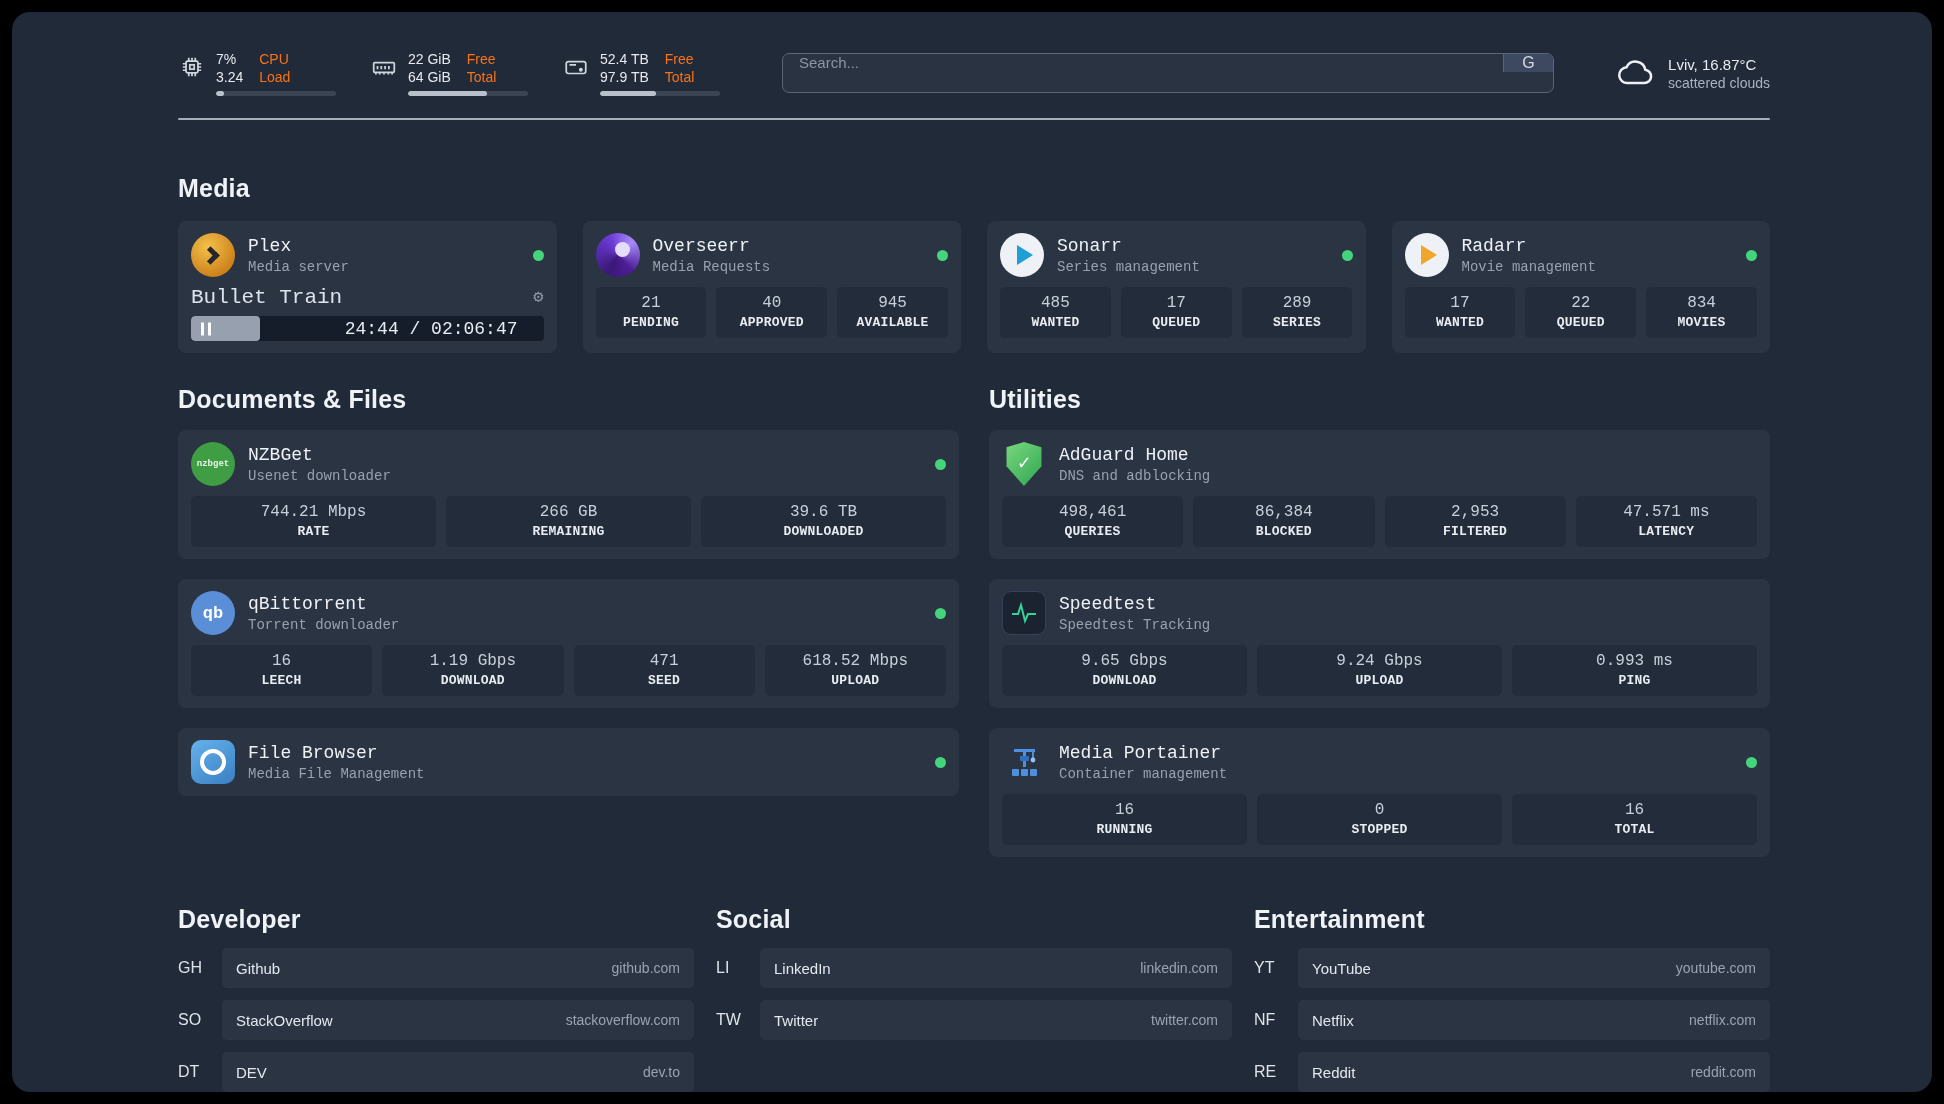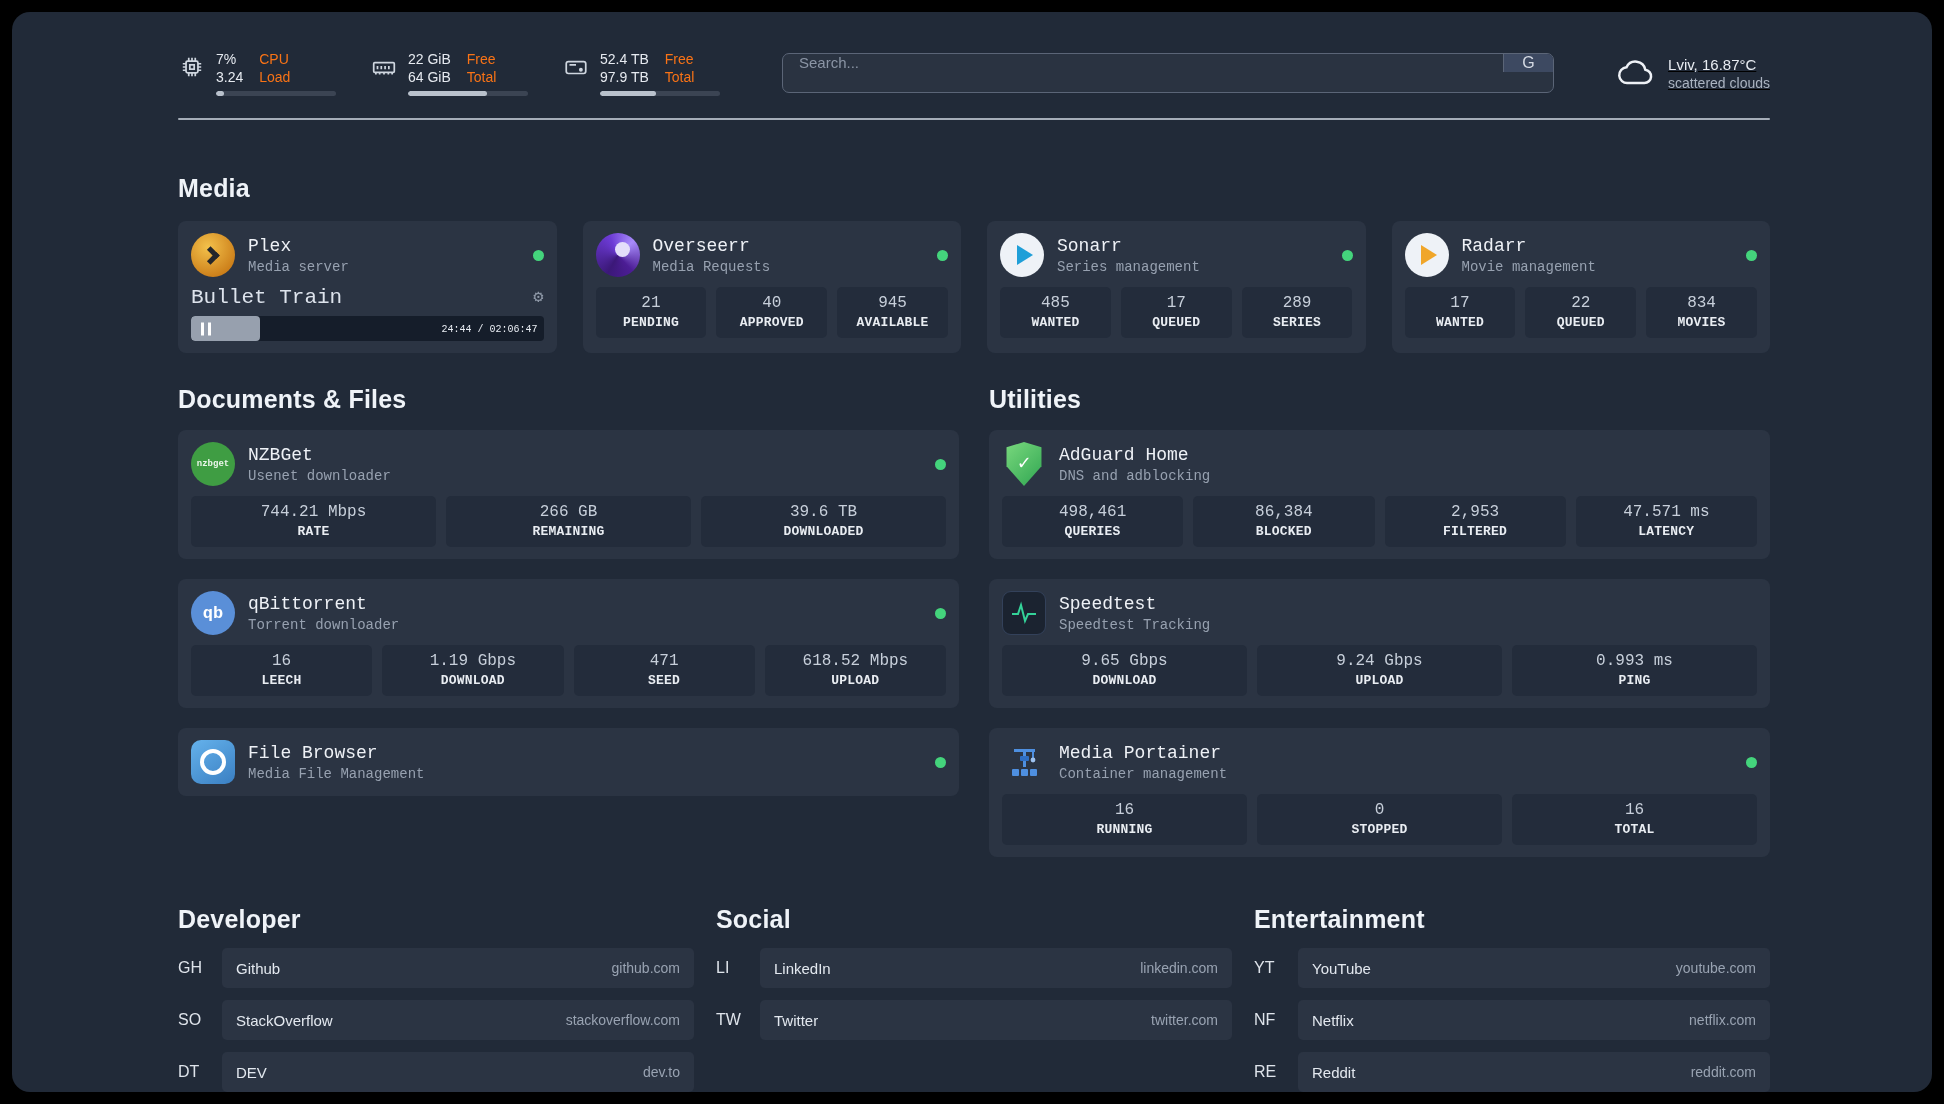--- a/index.html
+++ b/index.html
@@ -18,21 +18,21 @@
   .res-bar { margin-top: 5px; margin-left: 38px; width: 120px; height: 5px; border-radius: 3px; background: #3b4453; overflow: hidden; }
   .res-fill { height: 100%; background: #b9c1cc; border-radius: 3px; }
 
   .search { flex: 1; margin: 0 28px; height: 40px; border: 1px solid #5b6577; border-radius: 7px;
             background: #2a3341; display: flex; align-items: flex-start; overflow: hidden; }
   .search-input { flex: 1; background: transparent; border: none; outline: none; color: #cbd5e1; font-size: 15px; padding: 0 16px; font-family: "Liberation Sans", sans-serif; }
   .search-input::placeholder { color: #8b95a5; }
   .g-btn { width: 50px; background: #3d4961; border: none; border-left: 1px solid #5b6577; color: #d6dbe4;
            font-size: 16px; cursor: pointer; font-family: "Liberation Sans", sans-serif; }
 
-  .weather { display: flex; align-items: center; gap: 12px; text-decoration: underline; }
+  .weather { display: flex; align-items: center; gap: 12px; }
   .weather-icon { width: 40px; height: 40px; color: #eef1f6; }
   .weather-loc { font-size: 15px; color: #e8ecf2; line-height: 19px; }
   .weather-cond { font-size: 14px; color: #aab3c0; line-height: 18px; }
 
   .divider { margin-top: 22px; height: 2px; background: rgba(202, 210, 221, 0.78); border-radius: 1px; }
 
   
   .section-title { font-size: 25px; font-weight: 700; color: #eff3f8; letter-spacing: 0.2px; }
   .media-title { margin-top: 54px; margin-bottom: 18px; }
   .media-grid { display: grid; grid-template-columns: repeat(4, 1fr); gap: 26px; }
@@ -52,21 +52,21 @@
 
   
   .player-row { display: flex; align-items: center; margin-top: 9px; }
   .player-title { font-size: 21px; color: #dde3ec; }
   .gear { margin-left: auto; color: #8d97a6; font-size: 17px; line-height: 17px; cursor: pointer; }
   .gear::after { content: "⚙"; }
   .seek { position: relative; margin-top: 7px; height: 25px; background: #151d2a; border-radius: 4px; overflow: hidden; cursor: pointer; }
   .seek-fill { position: absolute; left: 0; top: 0; bottom: 0; background: #97a0ae; border-radius: 4px; }
   .pause { position: absolute; left: 10px; top: 50%; transform: translateY(-50%); display: flex; gap: 4px; cursor: pointer; }
   .pause i { display: block; width: 3px; height: 13px; background: #fff; }
-  .seek-time { position: absolute; right: 6px; top: 50%; transform: translateY(-50%); font-size: 10px; color: #e8ecf2; }
+  .seek-time { position: absolute; right: 26px; top: 50%; transform: translateY(-50%); font-size: 18px; color: #e8ecf2; }
 
   
   .cols { display: grid; grid-template-columns: 1fr 1fr; gap: 30px; margin-top: 32px; }
   .col .section-title { margin-bottom: 16px; }
   .col .card { margin-bottom: 20px; }
 
   
   .bm-grid { display: grid; grid-template-columns: 1fr 1fr 1fr; gap: 22px; margin-top: 28px; }
   .bm-title { margin-bottom: 14px; }
   .bm-row { display: flex; align-items: center; margin-bottom: 12px; cursor: pointer; }

